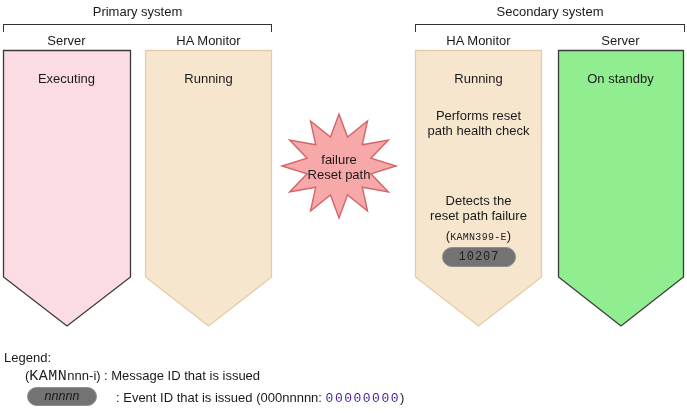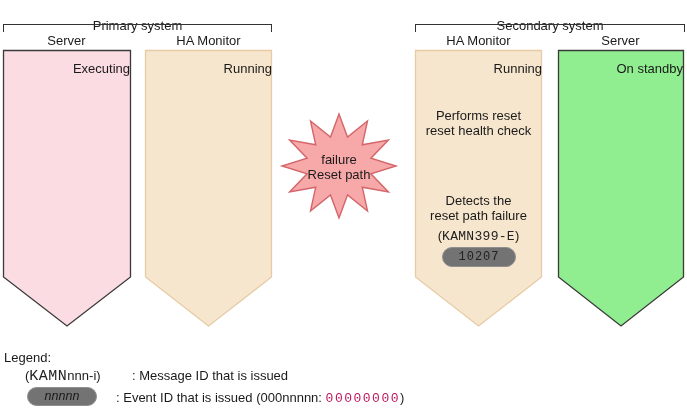--- a/index.html
+++ b/index.html
@@ -7,37 +7,37 @@
     position:relative;width:687px;height:413px;background:#ffffff;overflow:hidden;
     font-family:"Liberation Sans",sans-serif;font-size:13px;color:#1a1a1a;
   }
   .abs{position:absolute;}
   .ctr{text-align:center;}
   svg.shapes{position:absolute;left:0;top:0;}
   polygon.dark-border{stroke:#3a3a3a;stroke-width:1.3;}
   polygon.tan-border{stroke:#e6cba5;stroke-width:1.3;}
   polygon.burst-shape{stroke:#d4656a;stroke-width:1.4;}
   .bracket{position:absolute;height:7px;border:1px solid #333;border-bottom:none;}
-  .sys-title{position:absolute;top:4px;text-align:center;margin-top:14px;}
+  .sys-title{position:absolute;top:4px;text-align:center;}
   .col-label{position:absolute;top:33px;text-align:center;}
-  .status{position:absolute;top:61px;text-align:right;}
+  .status{position:absolute;top:71px;text-align:center;}
   .lines{line-height:15px;}
   .mono{font-family:"Liberation Mono","DejaVu Sans Mono",monospace;}
   .it{}
-  .msgid .mono{font-size:13px;letter-spacing:.3px;color:#222;}
+  .msgid .mono{font-size:10px;letter-spacing:.3px;color:#222;}
   .pill{
     position:absolute;background:#737373;border:1px solid #8f8f8f;border-radius:11px;
     text-align:center;box-sizing:border-box;
   }
   .pill.event{left:442px;top:247px;width:74px;height:20px;line-height:18px;
     font-family:"Liberation Mono","DejaVu Sans Mono",monospace;font-size:12px;letter-spacing:1px;color:#222;}
   .pill.legend-pill{left:27px;top:387px;width:70px;height:19px;line-height:17px;
     font-style:italic;font-size:12.5px;}
   .legend-mono{font-size:15px;letter-spacing:.5px;color:#222;}
-  .legend-zeros{font-size:13px;letter-spacing:1.5px;color:#be185d;}
+  .legend-zeros{font-size:13px;letter-spacing:1.5px;color:#4c1d95;}
 </style>
 </head>
 <body>
 
 <div class="canvas">
 
   <svg class="shapes" width="687" height="413" viewBox="0 0 687 413">
     <polygon class="dark-border" points="3.5,50.5 130.5,50.5 130.5,277 67,326 3.5,277" fill="#fbdce3"></polygon>
     <polygon class="tan-border" points="145.5,50.5 271.5,50.5 271.5,277 208.5,326 145.5,277" fill="#f7e6ce"></polygon>
     <polygon class="tan-border" points="415.5,50.5 541.5,50.5 541.5,277 478.5,326 415.5,277" fill="#f7e6ce"></polygon>
@@ -56,21 +56,21 @@
   <div class="col-label" style="left:415px;width:127px">HA Monitor</div>
   <div class="col-label" style="left:558px;width:125px">Server</div>
 
   <div class="status" style="left:3px;width:127px">Executing</div>
   <div class="status" style="left:145px;width:127px">Running</div>
   <div class="status" style="left:415px;width:127px">Running</div>
   <div class="status" style="left:558px;width:125px">On standby</div>
 
   <div class="abs ctr lines" style="left:415px;top:108px;width:127px">
     <div>Performs reset</div>
-    <div>reset health check</div>
+    <div>path health check</div>
   </div>
 
   <div class="abs ctr lines" style="left:415px;top:193px;width:127px">
     <div>Detects the</div>
     <div>reset path failure</div>
   </div>
 
   <div class="abs ctr msgid" style="left:415px;top:228px;width:127px">
     <span>(</span><span class="mono">KAMN399-E</span><span>)</span>
   </div>
@@ -80,20 +80,20 @@
   <div class="abs ctr lines" style="left:289px;top:152px;width:100px">
     <div>failure</div>
     <div>Reset path</div>
   </div>
 
   <div class="abs" style="left:4px;top:350px">Legend:</div>
 
   <div class="abs" style="left:25px;top:368px">
     <span>(</span><span class="mono legend-mono">KAMN</span><span class="it">nnn-i</span><span>)</span>
   </div>
-  <div class="abs" style="left:132px;top:368px">: Message ID that is issued</div>
+  <div class="abs" style="left:104px;top:368px">: Message ID that is issued</div>
 
   <div class="pill legend-pill">nnnnn</div>
   <div class="abs" style="left:116px;top:390px">
     <span>: Event ID that is issued (000</span><span class="it">nnnnn</span><span>: </span><span class="mono legend-zeros">00000000</span><span>)</span>
   </div>
 
 </div>
 
 </body></html>

